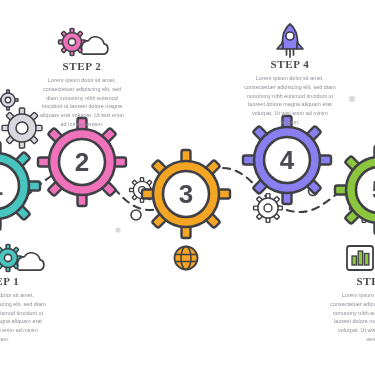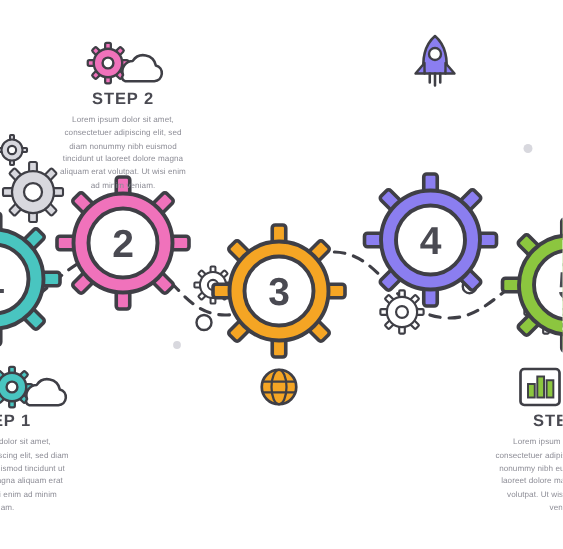--- a/index.html
+++ b/index.html
@@ -22,20 +22,21 @@
   .step-block {
     position: absolute;
     text-align: center;
   }
   .step-title {
     font-size: 11px;
     font-weight: bold;
     letter-spacing: 0.6px;
     color: #4a4a52;
     margin-bottom: 4px;
+    font-family: Liberation Serif, serif;
   }
   .step-body {
     font-size: 5.4px;
     line-height: 1.62;
     color: #8d8d96;
     letter-spacing: 0.05px;
   }
 </style>
 </head>
 <body>
@@ -271,20 +272,24 @@
       </g>
       <path d="M 4 8 a 7 7 0 0 1 6.5 -9.4 a 8.5 8.5 0 0 1 15.4 3 a 5.4 5.4 0 0 1 -1 10.6 L 5.5 12.2 a 2.6 2.6 0 0 1 -1.5 -4.2 z" fill="#ffffff" stroke="#3f3f46" stroke-width="1.7" stroke-linejoin="round"></path>
     </g>
   </svg>
 
   <div class="step-block" style="left:37px; top:60px; width:90px;">
     <div class="step-title">STEP 2</div>
     <div class="step-body">Lorem ipsum dolor sit amet, consectetuer adipiscing elit, sed diam nonummy nibh euismod tincidunt ut laoreet dolore magna aliquam erat volutpat. Ut wisi enim ad minim veniam.</div>
   </div>
 
+  <div class="step-block" style="left:244px; top:58px; width:92px;">
+    <div class="step-title">STEP 4</div>
+    <div class="step-body">Lorem ipsum dolor sit amet, consectetuer adipiscing elit, sed diam nonummy nibh euismod tincidunt ut laoreet dolore magna aliquam erat volutpat. Ut wisi enim ad minim veniam.</div>
+  </div>
 
 
   <div class="step-block" style="left:-46px; top:275px; width:92px;">
     <div class="step-title">STEP 1</div>
     <div class="step-body">Lorem ipsum dolor sit amet, consectetuer adipiscing elit, sed diam nonummy nibh euismod tincidunt ut laoreet dolore magna aliquam erat volutpat. Ut wisi enim ad minim veniam.</div>
   </div>
 
   <div class="step-block" style="left:330px; top:275px; width:92px;">
     <div class="step-title">STEP 5</div>
     <div class="step-body">Lorem ipsum dolor sit amet, consectetuer adipiscing elit, sed diam nonummy nibh euismod tincidunt ut laoreet dolore magna aliquam erat volutpat. Ut wisi enim ad minim veniam.</div>

